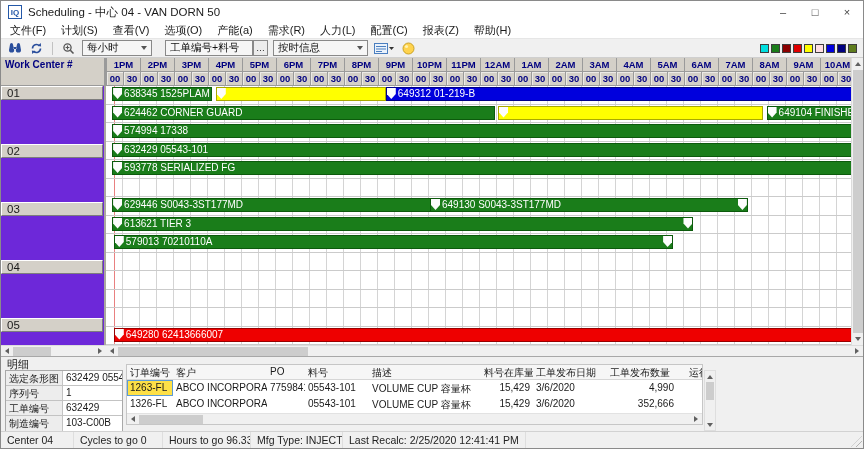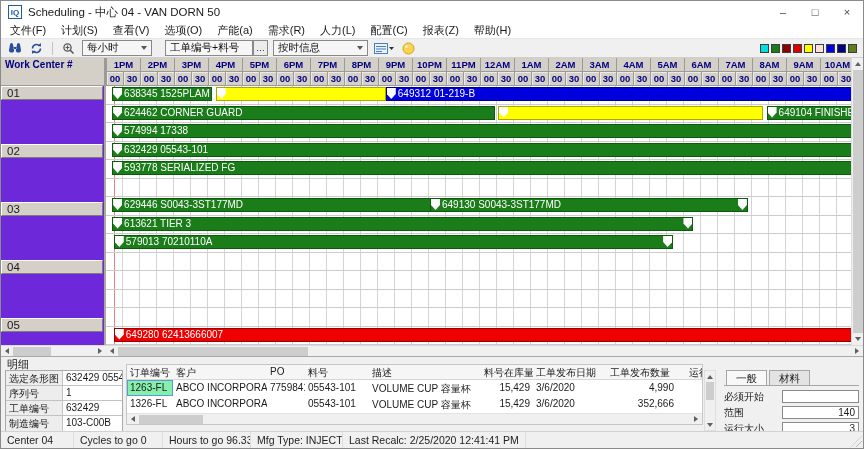--- a/index.html
+++ b/index.html
@@ -77,21 +77,21 @@
   .form { position:absolute; left:4px; top:13px; width:118px; border:1px solid #a9a9a9; background:#fff; }
   .form-row { display:flex; height:15px; border-bottom:1px solid #c3c3c3; }
   .form-row:last-child { border-bottom:none; }
   .form-label { width:57px; flex:none; padding:1px 3px; background:#ededed; border-right:1px solid #c3c3c3; overflow:hidden; white-space:nowrap; font-size:10px; }
   .form-value { flex:1; background:#fff; padding:1px 3px; overflow:hidden; white-space:nowrap; font-size:10px; }
   .table-wrap { position:absolute; left:125px; top:7px; width:577px; height:61px; background:#fff; border:1px solid #c6c6c6; overflow:hidden; display:flex; flex-direction:column; }
   .thead { display:flex; height:15px; flex:none; background:#f6f6f6; border-bottom:1px solid #d6d6d6; }
   .th { flex:none; padding:1px 3px; overflow:hidden; white-space:nowrap; font-size:10px; }
   .tr { display:flex; height:16px; flex:none; }
   .td { flex:none; padding:2px 3px; overflow:hidden; white-space:nowrap; font-size:10px; }
-  .td.selected { background:#86efac; box-shadow: inset 0 0 0 1px #5b9bd5; }
+  .td.selected { background:#fde047; box-shadow: inset 0 0 0 1px #5b9bd5; }
   .tbody-fill { flex:1; background:#fff; }
   .table-hscroll { height:11px; flex:none; border-top:1px solid #e2e2e2; }
   .table-hscroll .arr { width:12px; }
   .table-hscroll .thumb { height:9px; margin:1px 0; width:64px; }
   .table-vscroll { position:absolute; left:703px; top:13px; width:12px; height:61px; flex-direction:column; border:1px solid #dedede; }
   .table-vscroll .arr { height:11px; }
   .table-vscroll .thumb { width:8px; margin:0 1px; height:18px; }
   .side { position:absolute; left:723px; top:13px; width:135px; height:60px; }
   .tabs { display:flex; height:15px; gap:2px; padding-left:2px; }
   .tab { padding:0 9px; font-size:10.5px; border:1px solid #a6a6a6; border-bottom:none; background:#e3e3e3; line-height:14px; }
@@ -434,40 +434,20 @@
     <div class="sb table-vscroll">
       <div class="arr">
           <div class="tri up"></div>
         </div>
       <div class="thumb"></div>
       <div class="track"></div>
       <div class="arr">
           <div class="tri down"></div>
         </div>
     </div>
-    <div class="side">
-      <div class="tabs">
-          <div class="tab active">一般</div>
-          <div class="tab">材料</div>
-        </div>
-      <div class="side-fields">
-          <div class="side-row">
-            <div class="side-label">必须开始</div>
-            <div class="side-input"></div>
-          </div>
-          <div class="side-row">
-            <div class="side-label">范围</div>
-            <div class="side-input">140</div>
-          </div>
-          <div class="side-row">
-            <div class="side-label">运行大小</div>
-            <div class="side-input">3</div>
-          </div>
-        </div>
-    </div>
   </div>
 
   <div class="statusbar">
     <div class="status-item" style="width: 73px;">Center 04</div>
       <div class="status-item" style="width: 89px;">Cycles to go 0</div>
       <div class="status-item" style="width: 88px;">Hours to go 96.33</div>
       <div class="status-item" style="width: 92px;">Mfg Type: INJECTION</div>
       <div class="status-item">Last Recalc: 2/25/2020 12:41:41 PM</div>
       <div class="grip"></div>
   </div>

